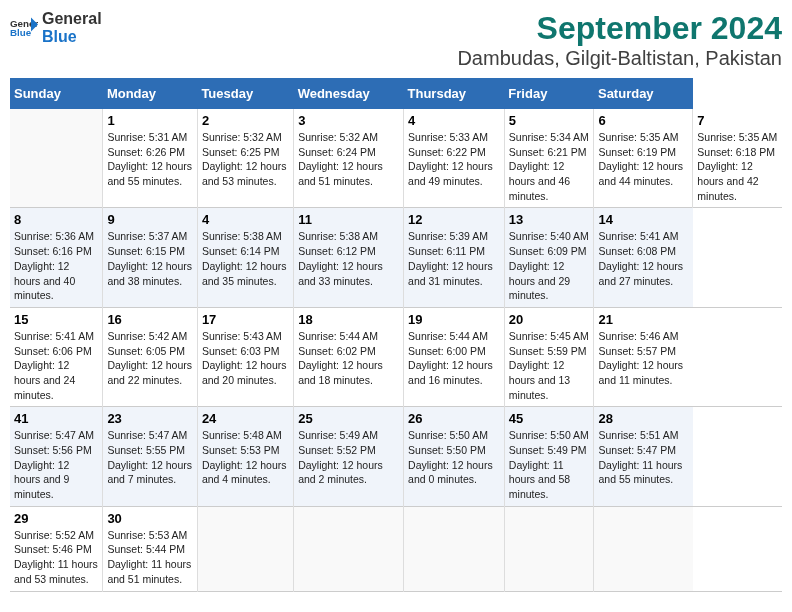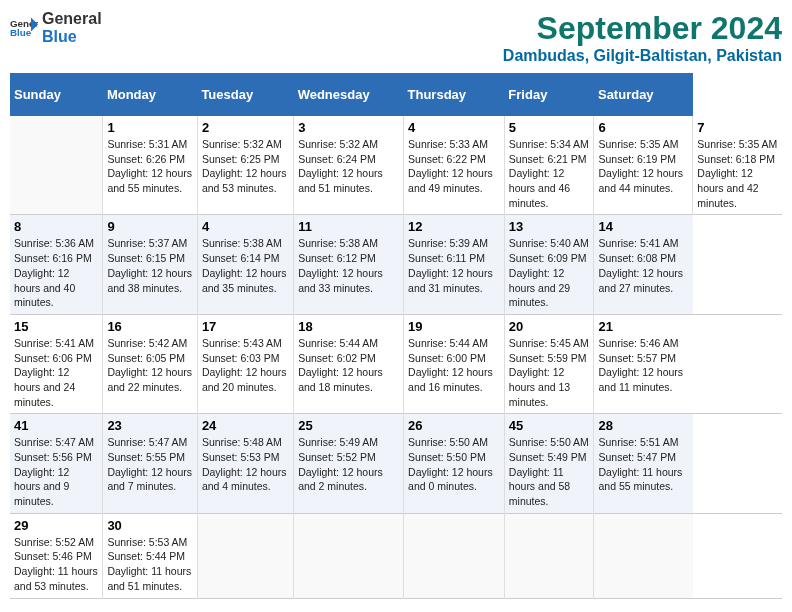--- a/index.html
+++ b/index.html
@@ -27,33 +27,33 @@
     }
     .title-block {
       text-align: right;
     }
     .title-block h1 {
       font-size: 32px;
       font-weight: bold;
       color: #0f766e;
     }
     .title-block h2 {
-      font-size: 16px;
-      font-weight: bold;
-      color: #0369a1;
+      font-size: 20px;
+      font-weight: normal;
+      color: #404040;
     }
     table {
       width: 100%;
       border-collapse: collapse;
       font-size: 11px;
     }
     thead tr th {
       background-color: #2d6db5;
       color: #fff;
-      padding: 14px 4px;
+      padding: 8px 4px;
       text-align: left;
       font-size: 13px;
       font-weight: bold;
     }
     tbody tr {
       border-bottom: 1px solid #ccc;
     }
     tbody tr:nth-child(odd) {
       background-color: #fff;
     }

